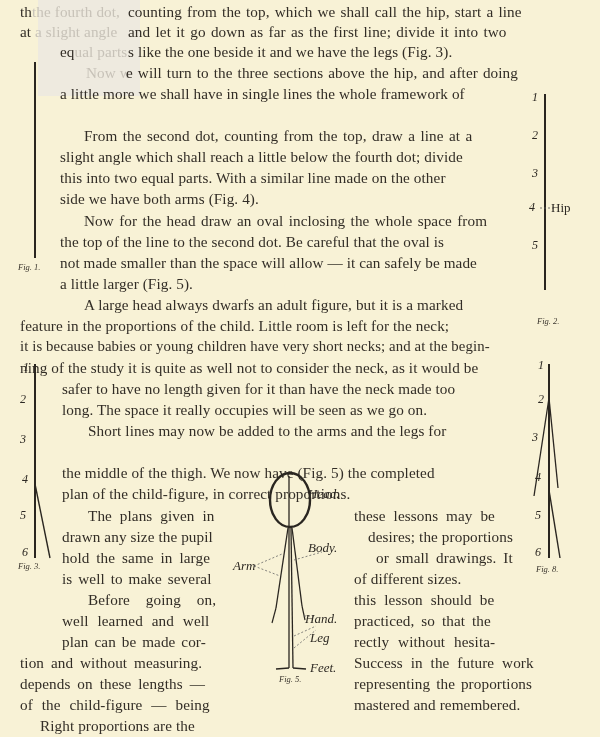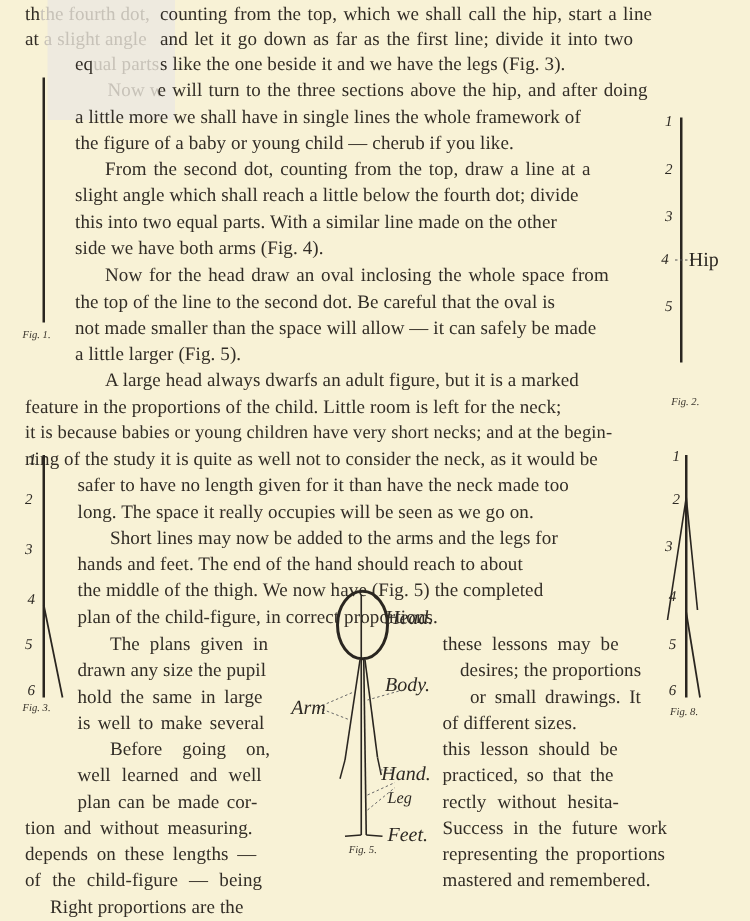--- a/index.html
+++ b/index.html
@@ -23,21 +23,21 @@
   .faded { color:#c7c2b8; }
   .cap {
     position:absolute; font-style:italic; font-size:8.5px;
     font-family:"Liberation Serif",serif; color:#3a352d;
   }
   .num {
     position:absolute; font-style:italic; font-size:12px;
     font-family:"Liberation Serif",serif; color:#2d2923;
   }
   .lbl {
-    position:absolute; font-style:italic; font-size:16px;
+    position:absolute; font-style:italic; font-size:13px;
     font-family:"Liberation Serif",serif; color:#2d2923;
   }
   svg { position:absolute; overflow:visible; }
 </style>
 </head>
 <body>
 
 <div class="page">
   <div class="fade-patch"></div>
 
@@ -47,40 +47,38 @@
   <div class="line" style="left:20px;top:22px;">at <span class="faded">a slight angle</span></div>
   <div class="line" style="left:128px;top:22px;word-spacing:1.4px;">and let it go down as far as the first line; divide it into two</div>
 
   <div class="line" style="left:60px;top:42px;">eq<span class="faded">ual parts</span></div>
   <div class="line" style="left:128px;top:42px;">s like the one beside it and we have the legs (Fig. 3).</div>
 
   <div class="line faded" style="left:86px;top:63px;">Now w</div>
   <div class="line" style="left:126px;top:63px;word-spacing:1.1px;">e will turn to the three sections above the hip, and after doing</div>
 
   <div class="line" style="left:60px;top:84px;">a little more we shall have in single lines the whole framework of</div>
-  <div class="line" style="left:60px;top:105px;">the figure of a baby or young child — cherub if you like.</div>
 
   <div class="line" style="left:84px;top:126px;word-spacing:1.5px;">From the second dot, counting from the top, draw a line at a</div>
   <div class="line" style="left:60px;top:147px;">slight angle which shall reach a little below the fourth dot; divide</div>
   <div class="line" style="left:60px;top:168px;">this into two equal parts.  With a similar line made on the other</div>
   <div class="line" style="left:60px;top:189px;">side we have both arms (Fig. 4).</div>
 
   <div class="line" style="left:84px;top:211px;word-spacing:1.4px;">Now for the head draw an oval inclosing the whole space from</div>
   <div class="line" style="left:60px;top:232px;">the top of the line to the second dot.  Be careful that the oval is</div>
   <div class="line" style="left:60px;top:253px;">not made smaller than the space will allow — it can safely be made</div>
   <div class="line" style="left:60px;top:274px;">a little larger (Fig. 5).</div>
 
   <div class="line" style="left:84px;top:295px;">A large head always dwarfs an adult figure, but it is a marked</div>
   <div class="line" style="left:20px;top:337px;font-size:14.8px;">it is because babies or young children have very short necks; and at the begin-</div>
   <div class="line" style="left:20px;top:316px;">feature in the proportions of the child.  Little room is left for the neck;</div>
   <div class="line" style="left:20px;top:358px;">ning of the study it is quite as well not to consider the neck, as it would be</div>
   <div class="line" style="left:62px;top:379px;">safer to have no length given for it than have the neck made too</div>
   <div class="line" style="left:62px;top:400px;">long.  The space it really occupies will be seen as we go on.</div>
   <div class="line" style="left:88px;top:421px;">Short lines may now be added to the arms and the legs for</div>
-  <div class="line" style="left:62px;top:442px;">hands and feet.  The end of the hand should reach to about</div>
   <div class="line" style="left:62px;top:463px;">the middle of the thigh.  We now have (Fig. 5) the completed</div>
   <div class="line" style="left:62px;top:484px;">plan of the child-figure, in correct proportions.</div>
 
   <div class="line" style="left:88px;top:506px;word-spacing:4px;">The plans given in</div>
   <div class="line" style="left:62px;top:527px;">drawn any size the pupil</div>
   <div class="line" style="left:62px;top:548px;word-spacing:3px;">hold the same in large</div>
   <div class="line" style="left:62px;top:569px;word-spacing:2px;">is well to make several</div>
   <div class="line" style="left:88px;top:590px;word-spacing:12px;">Before going on,</div>
   <div class="line" style="left:62px;top:611px;word-spacing:5px;">well learned and well</div>
   <div class="line" style="left:62px;top:632px;word-spacing:2px;">plan can be made cor-</div>

